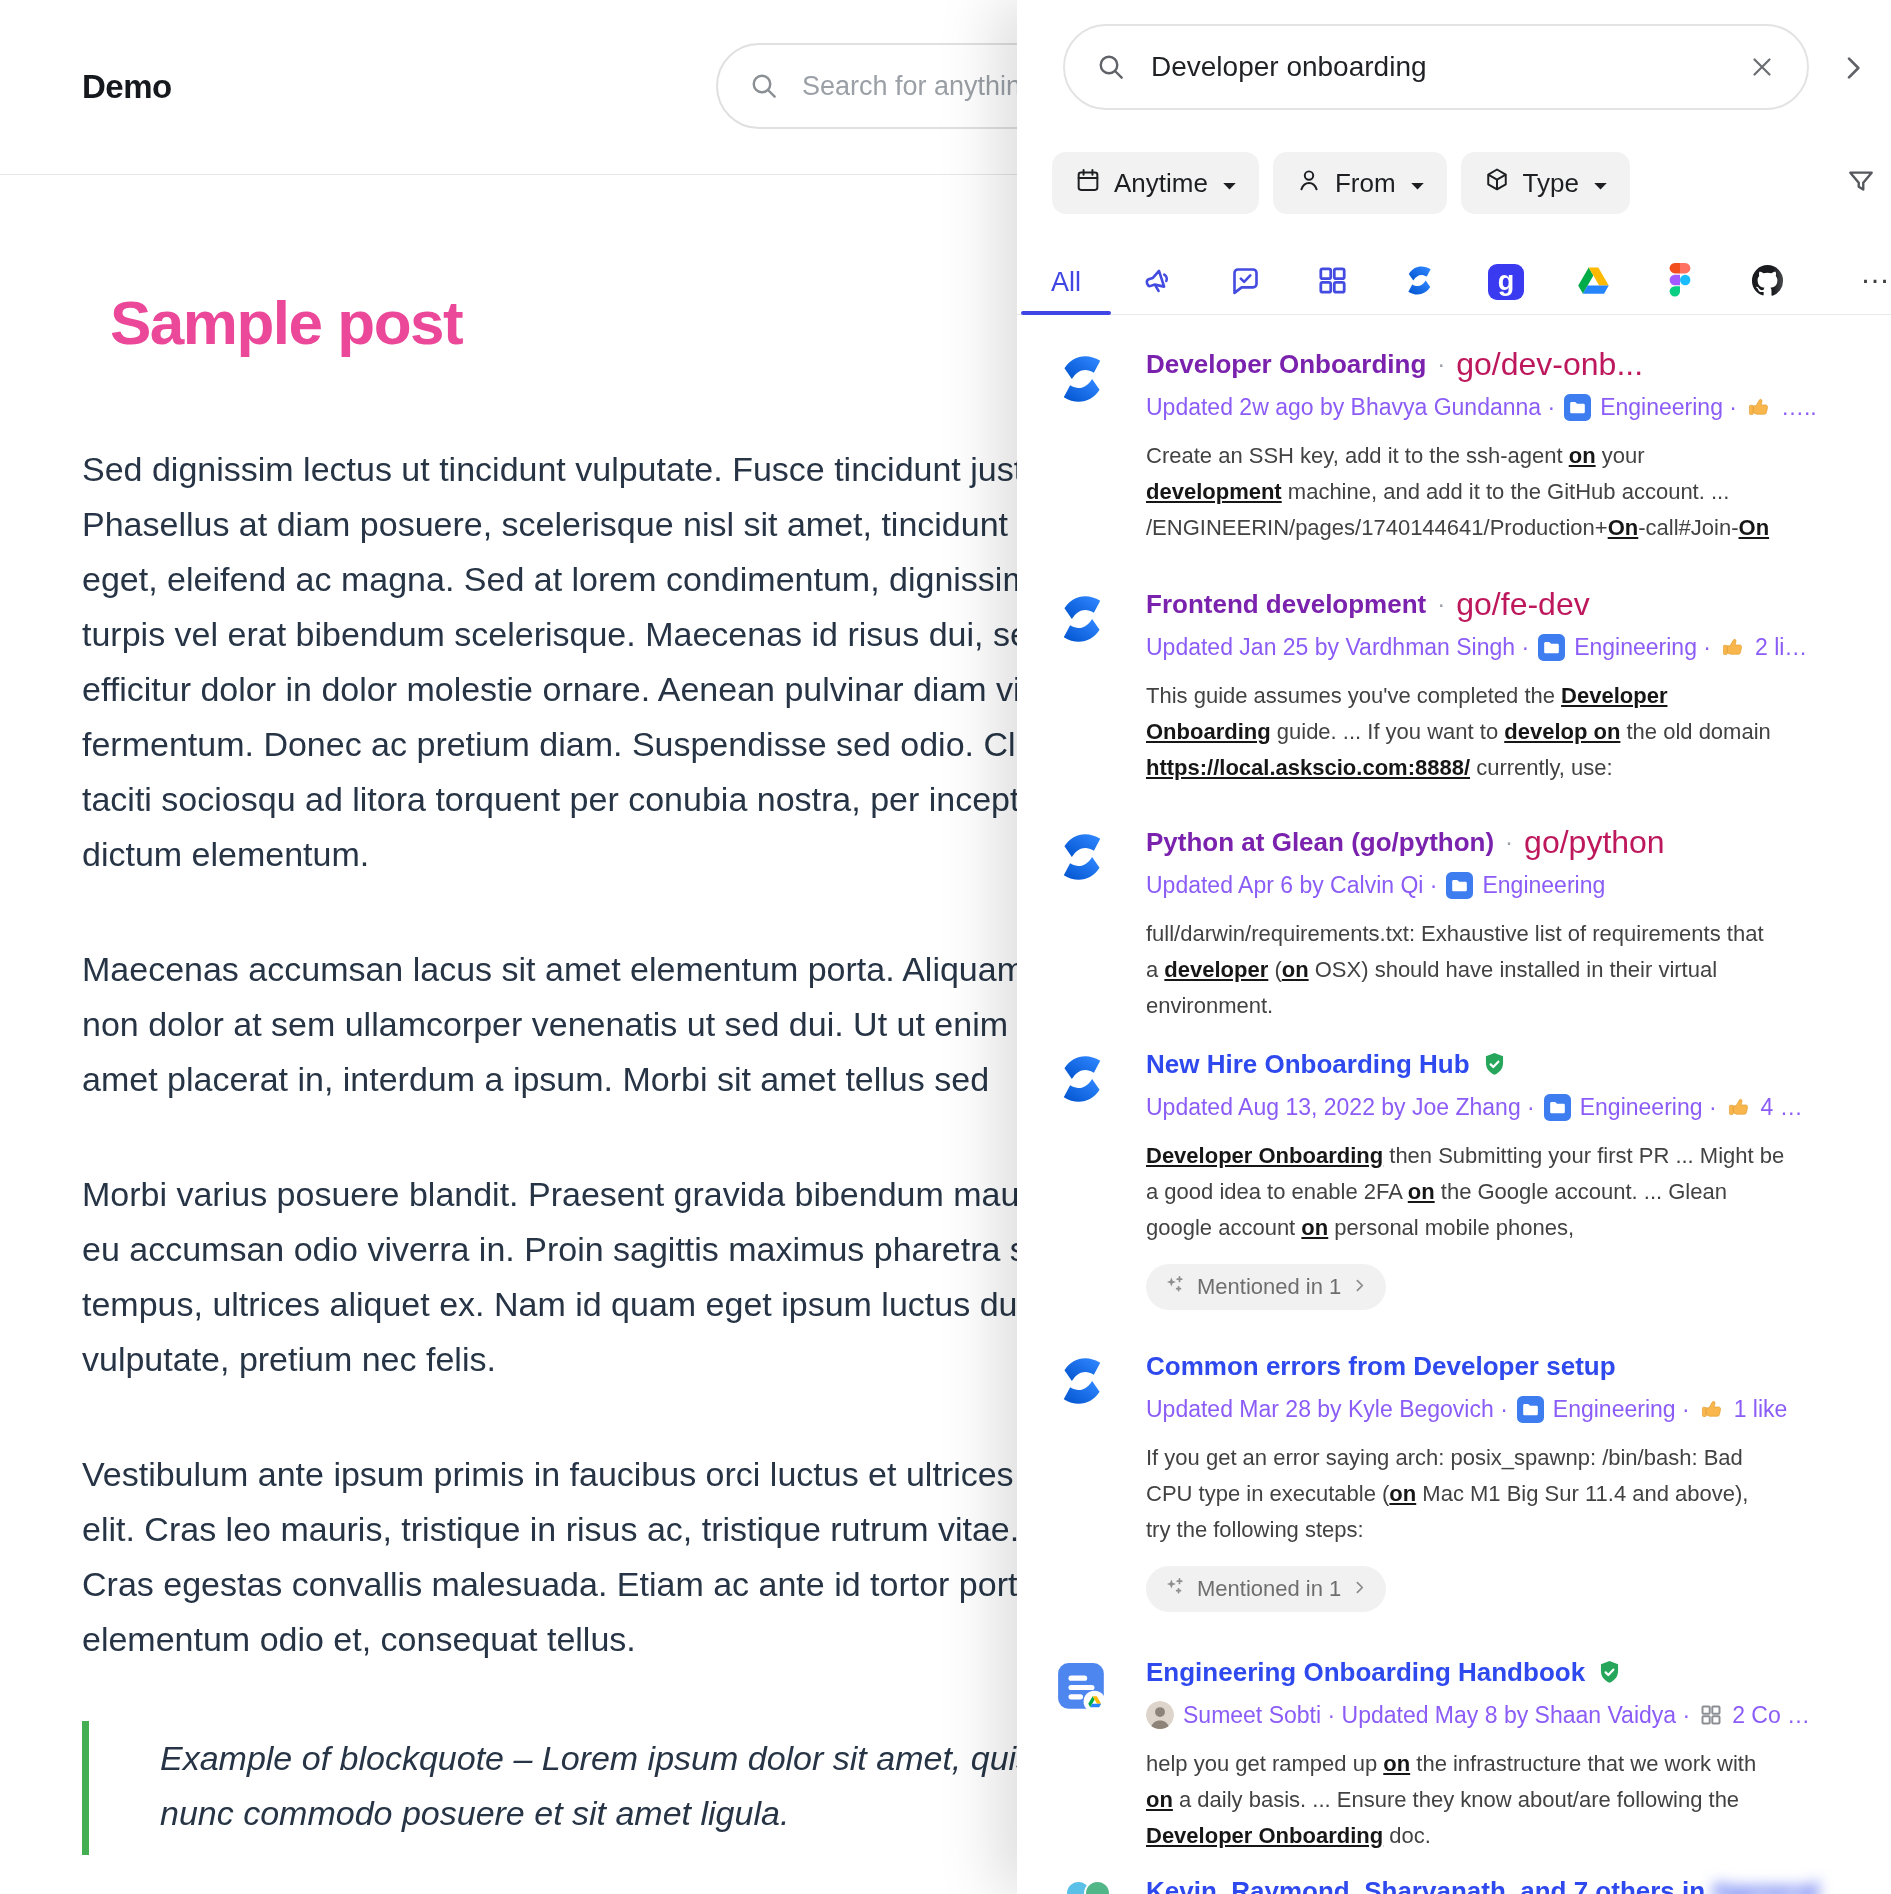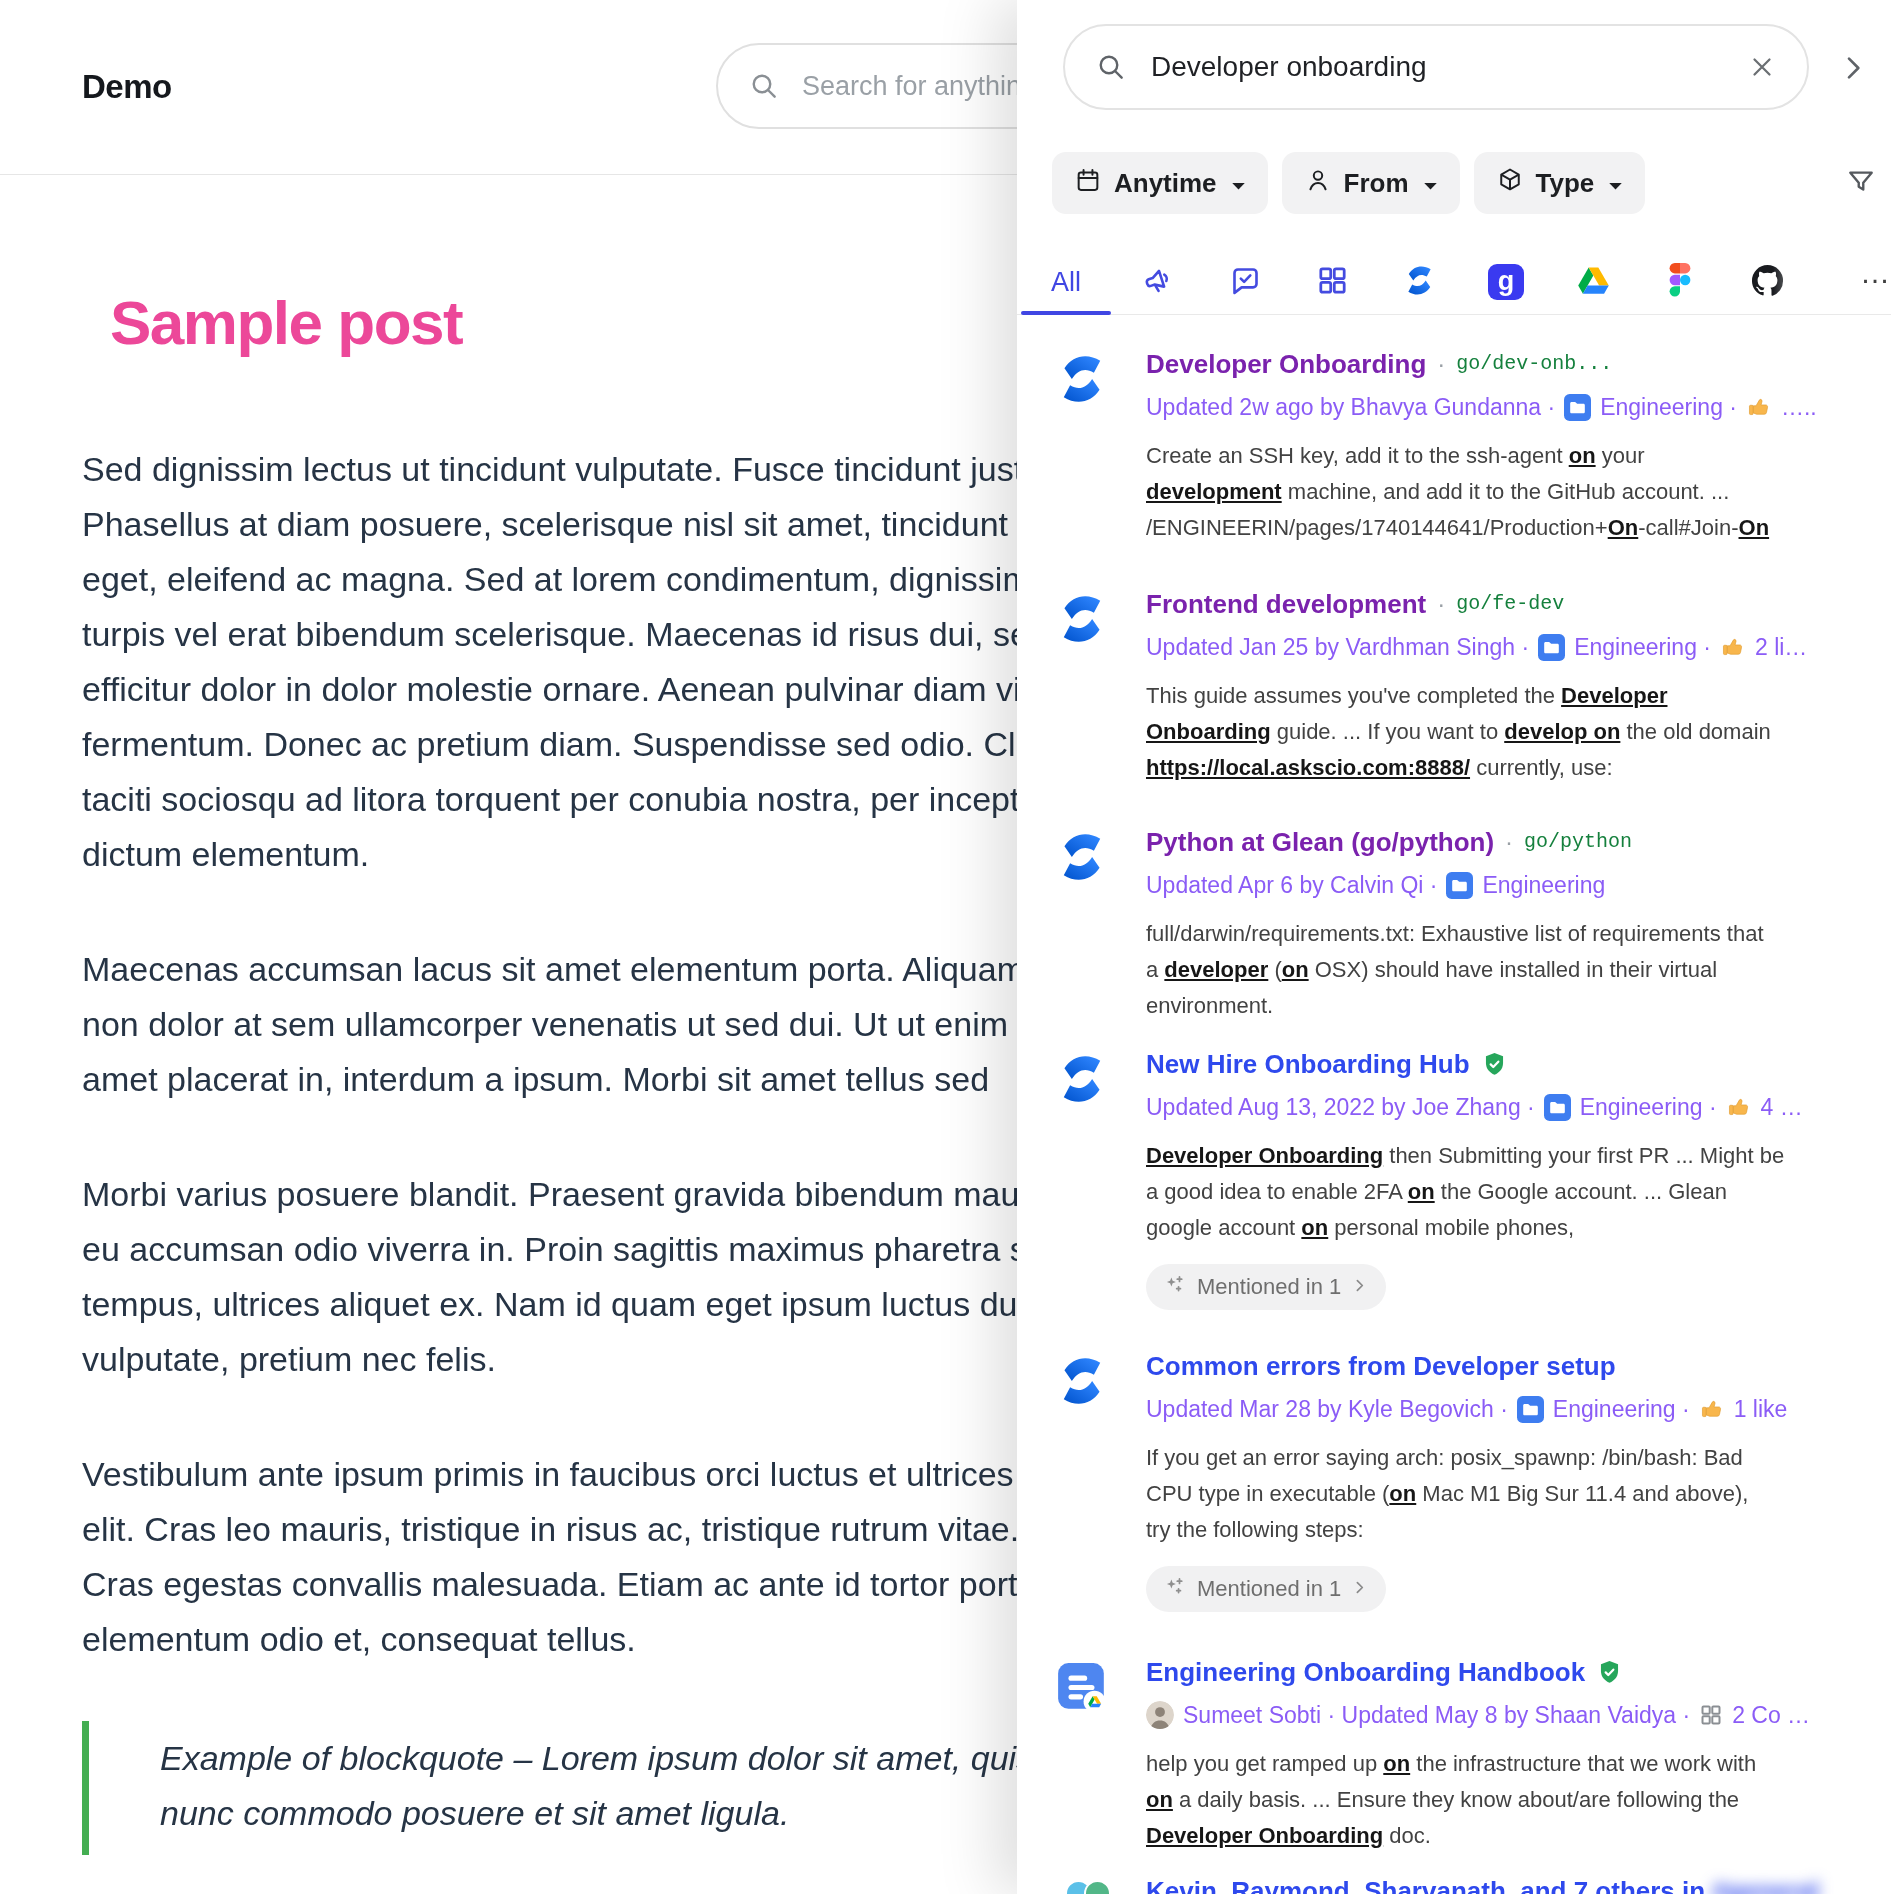--- a/index.html
+++ b/index.html
@@ -32,21 +32,21 @@
   .panel-search { position:absolute; left:46px; top:24px; width:746px; height:86px;
     border:2px solid #e3e3e3; border-radius:43px; display:flex; align-items:center; padding:0 30px; background:#fff; }
   .panel-search .mag { width:32px; height:32px; color:#5f6368; flex:none; }
   .panel-search input { border:none; outline:none; flex:1; margin-left:24px; font-size:28px;
     font-family:"Liberation Sans", sans-serif; color:#1f2125; background:transparent; }
   .clear-btn { width:30px; height:30px; color:#6b6f73; cursor:pointer; flex:none; }
   .expand-btn { position:absolute; left:820px; top:52px; width:32px; height:32px; color:#5f6368; cursor:pointer; }
 
   .filters { position:absolute; left:35px; top:152px; display:flex; gap:14px; }
   .fchip { height:62px; background:#f2f2f3; border-radius:14px; display:flex; align-items:center;
-    padding:0 22px; gap:12px; font-size:26px; font-weight:700; color:#1d1f22; cursor:pointer; }
+    padding:0 22px; gap:12px; font-size:26px; font-weight:400; color:#1d1f22; cursor:pointer; }
   .fchip svg { width:28px; height:28px; color:#1d1f22; }
   .fchip .caret svg { width:15px; height:11px; margin-left:2px; }
   .funnel-btn { position:absolute; right:30px; top:166px; width:32px; height:32px; color:#55595e; cursor:pointer; }
 
   .tabs { position:absolute; left:0; top:250px; width:890px; height:65px; border-bottom:1px solid #e9e9e9; }
   .tabs-inner { display:flex; align-items:center; height:100%; padding-left:26px; gap:51px; }
   .tab { flex:none; cursor:pointer; }
   .tab-all { position:relative; height:100%; display:flex; align-items:center;
     color:#4046e3; font-size:27px; font-weight:500; padding:0 8px; }
   .tab-all::after { content:""; position:absolute; left:50%; transform:translateX(-50%); bottom:-1px;
@@ -64,21 +64,21 @@
   
   .result { position:absolute; left:38px; width:832px; }
   .r-icon { position:absolute; left:0; top:4px; width:54px; height:54px; }
   .r-icon svg { width:54px; height:54px; }
   .r-body { margin-left:91px; }
   .r-titlerow { display:flex; align-items:center; gap:11px; line-height:32px; white-space:nowrap; }
   .r-title { font-size:26px; font-weight:700; text-decoration:none; cursor:pointer; }
   .r-title.visited { color:#7a22ad; }
   .r-title.blue { color:#2e49ed; }
   .r-sep { color:#9aa0a6; font-size:24px; }
-  .r-golink { color:#15803d; font-size:20px; font-weight:400; text-decoration:none; cursor:pointer;font-family:Liberation Mono, monospace; }
+  .r-golink { color:#be185d; font-size:32px; font-weight:400; text-decoration:none; cursor:pointer; }
   .r-verified { width:27px; height:27px; display:inline-flex; }
   .r-verified svg { width:27px; height:27px; }
   .r-meta { display:flex; align-items:center; gap:9px; margin-top:12px; font-size:23px; color:#8b5cf6;
     white-space:nowrap; line-height:30px; }
   .r-meta .mi { display:inline-flex; flex:none; }
   .mi-folder svg { width:27px; height:27px; }
   .mi-thumb svg { width:26px; height:26px; }
   .mi-avatar svg { width:28px; height:28px; }
   .mi-grid svg { width:24px; height:24px; color:#8b8f94; }
   .r-snippet { margin-top:16px; font-size:22px; line-height:36px; color:#424242; white-space:pre-line; }

